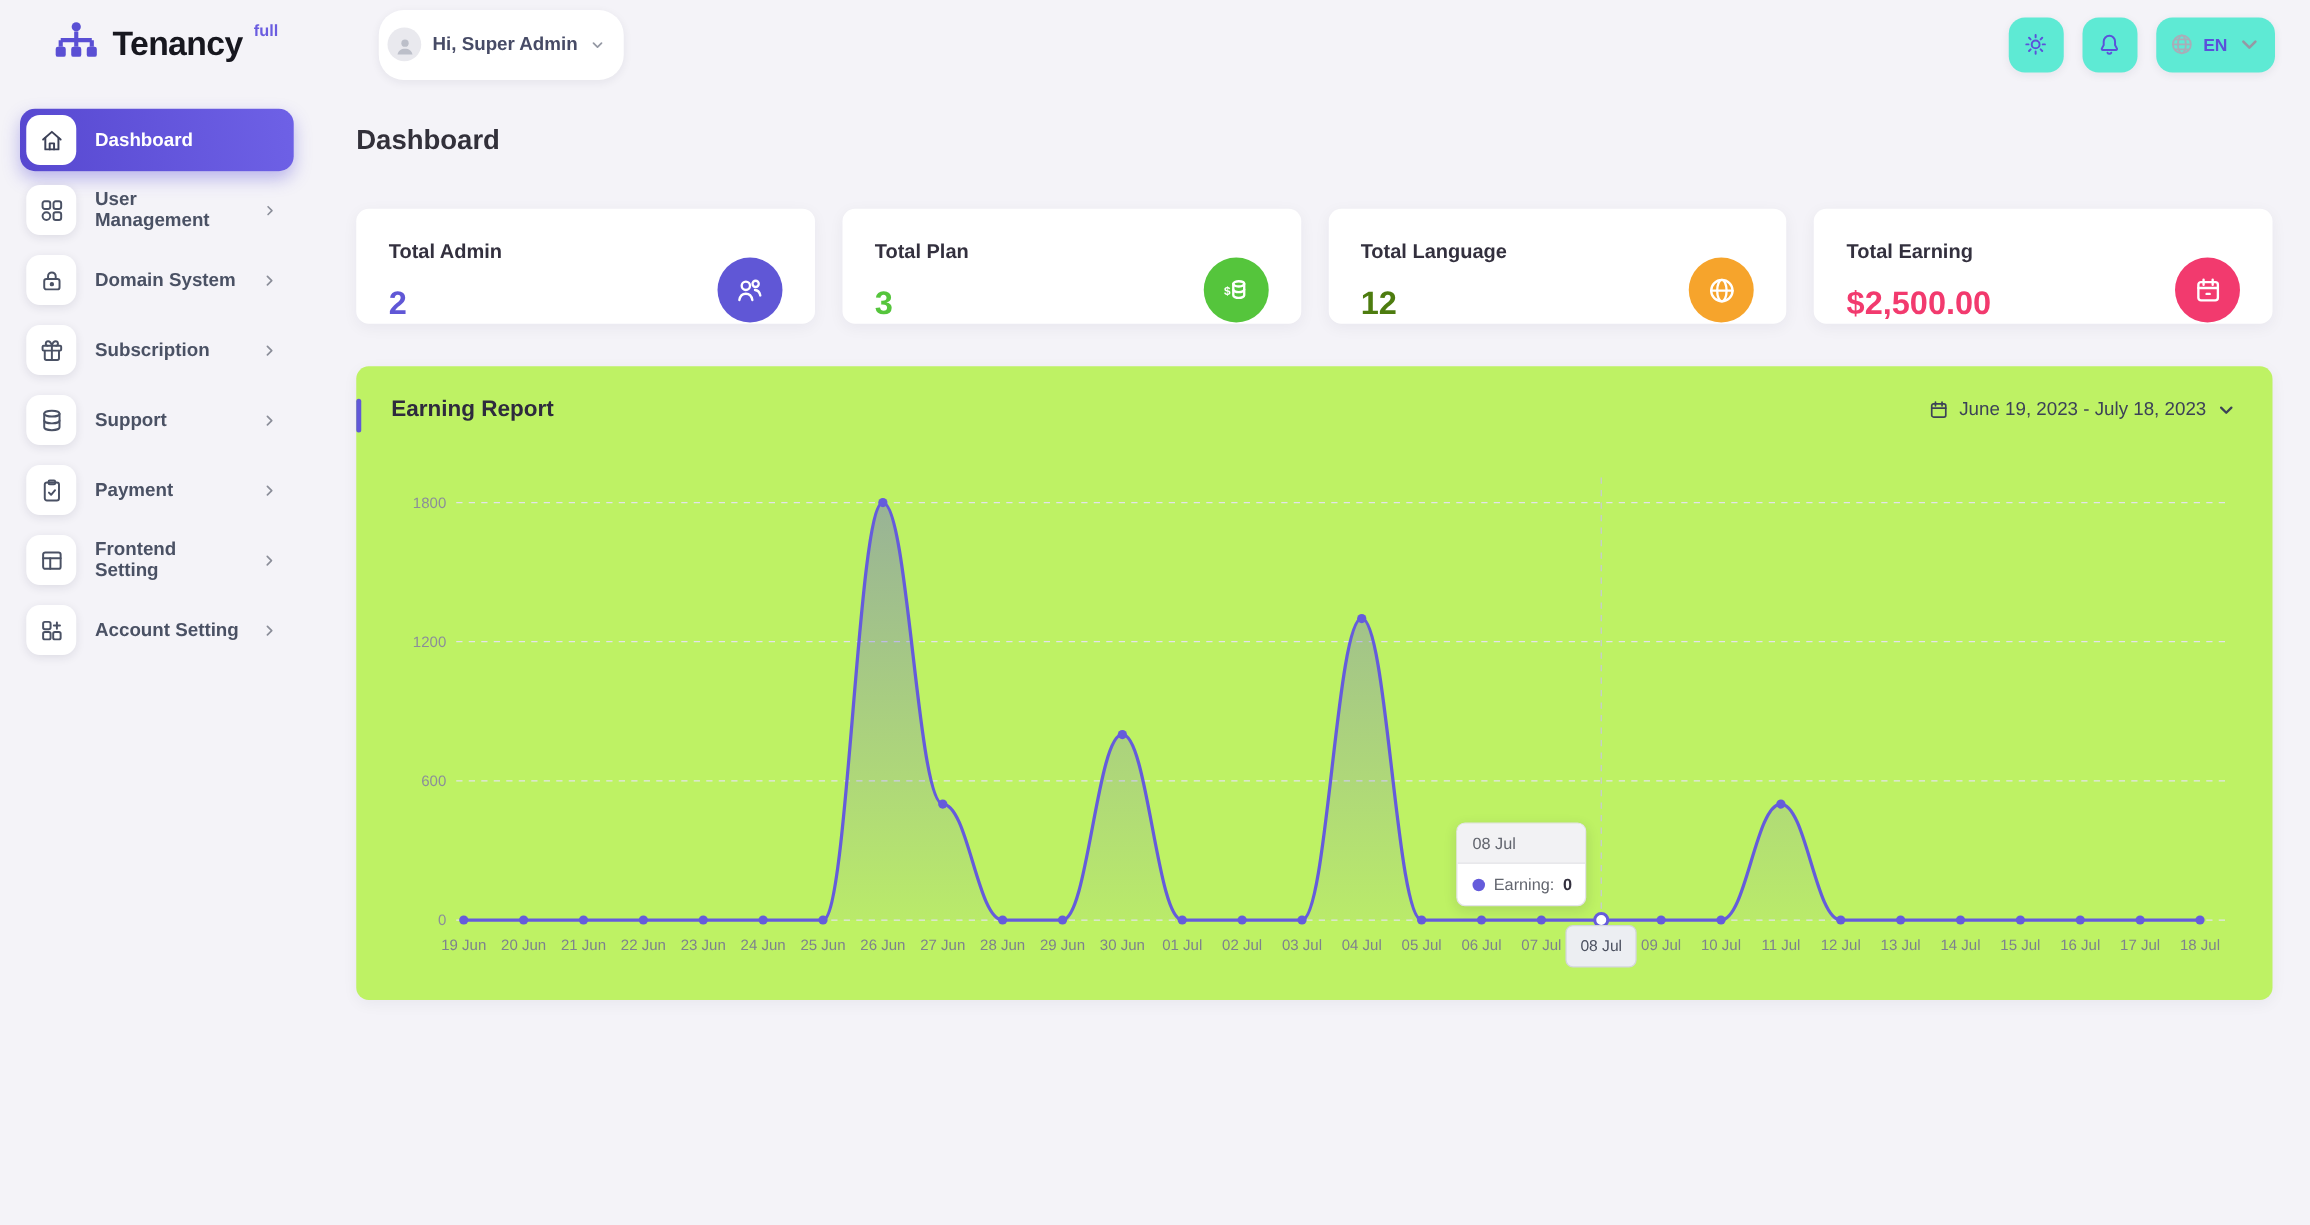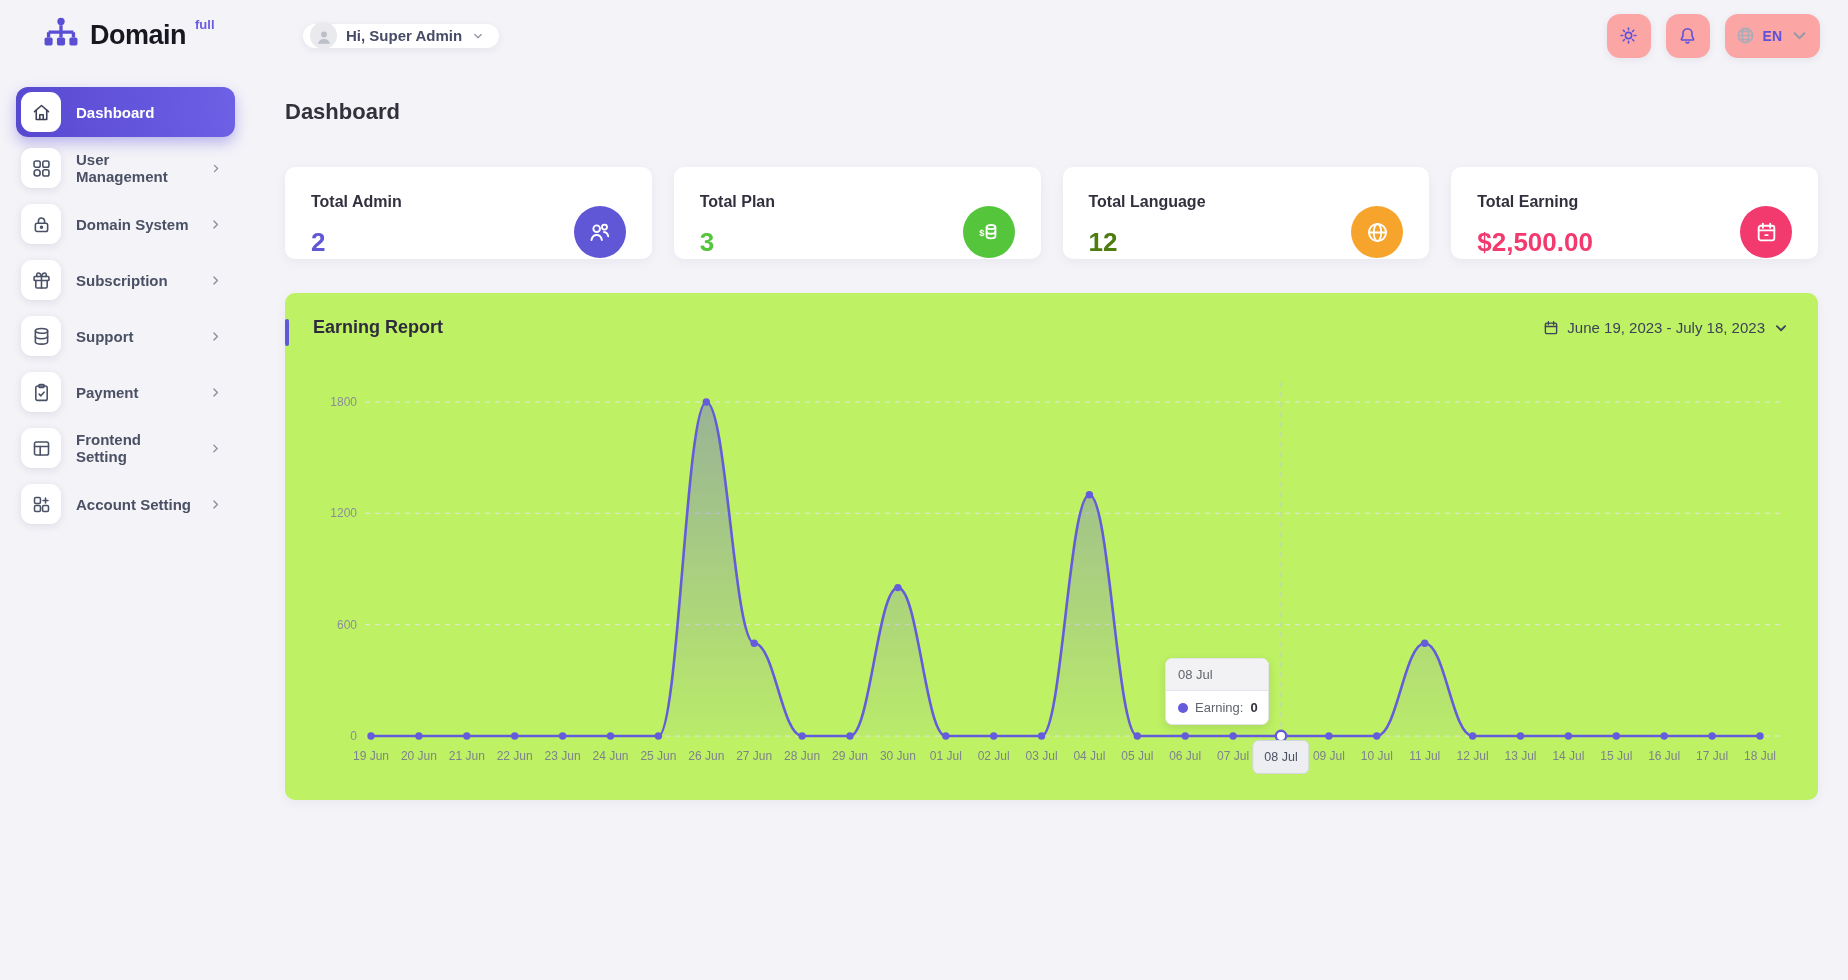--- a/index.html
+++ b/index.html
@@ -5,30 +5,30 @@
   * { box-sizing: border-box; margin: 0; padding: 0; }
   html,body { width:1848px; height:980px; overflow:hidden;
     font-family:"Liberation Sans", sans-serif; background:#f4f3f8; color:#33303e; }
 
   
   .header { height:71px; display:flex; align-items:center; }
   .logo-box { width:251px; display:flex; align-items:center; padding-left:40px; gap:8px; }
   .logo-svg { width:42px; height:42px; }
   .brand-name { font-size:27px; font-weight:800; color:#17171f; letter-spacing:-0.5px; }
   .brand-badge { font-size:13px; font-weight:700; color:#6a5ce0; position:relative; top:-11px; margin-left:1px; }
-  .user-pill { margin-left:52px; height:24px; background:#fff; border-radius:20px;
+  .user-pill { margin-left:52px; height:56px; background:#fff; border-radius:20px;
     display:flex; align-items:center; gap:9px; padding:0 14px 0 7px;
     box-shadow:0 2px 8px rgba(28,28,60,.07); cursor:pointer; }
   .avatar { width:27px; height:27px; border-radius:50%; background:#e9e9ee; color:#bcbfc9;
     display:flex; align-items:center; justify-content:center; overflow:hidden; }
   .avatar svg { width:20px; height:20px; margin-top:3px; }
   .greeting { font-size:15px; font-weight:600; color:#474b66; }
   .chev-sm { width:14px; height:14px; color:#9599a4; }
   .header-right { margin-left:auto; display:flex; align-items:center; gap:15px; margin-right:28px; }
-  .hbtn { height:44px; min-width:44px; background:#fca5a5; border-radius:13px; border:none;
+  .hbtn { height:44px; min-width:44px; background:#5eead4; border-radius:13px; border:none;
     display:flex; align-items:center; justify-content:center; gap:7px;
     box-shadow:0 2px 8px rgba(28,28,60,.07); cursor:pointer; color:#5b51da; padding:0 10px; }
   .hbtn svg { width:21px; height:21px; }
   .lang-globe { color:#a9adb8; }
   .lang-code { font-size:14px; font-weight:700; color:#5b51da; }
 
   
   .app { display:flex; }
   .sidebar { width:251px; padding:16px 16px 0 16px; flex-shrink:0; }
   .side-item { display:flex; align-items:center; gap:15px; height:50px; margin-bottom:6px;
@@ -98,21 +98,21 @@
 
 <div class="header">
   <div class="logo-box">
     <svg class="logo-svg" viewBox="0 0 24 24">
       <circle cx="12" cy="3.7" r="2.1" fill="#5a4fd4"></circle>
       <path d="M12 5.8v4M4.9 9.8h14.2M4.9 9.8v3M12 9.8v3M19.1 9.8v3" stroke="#5a4fd4" stroke-width="1.9" fill="none"></path>
       <rect x="2.6" y="12.8" width="4.6" height="4.6" rx="1" fill="#5a4fd4"></rect>
       <rect x="9.7" y="12.8" width="4.6" height="4.6" rx="1" fill="#5a4fd4"></rect>
       <rect x="16.8" y="12.8" width="4.6" height="4.6" rx="1" fill="#5a4fd4"></rect>
     </svg>
-    <span class="brand-name">Domain</span>
+    <span class="brand-name">Tenancy</span>
     <span class="brand-badge">full</span>
   </div>
 
   <div class="user-pill">
     <span class="avatar">
       <svg viewBox="0 0 24 24">
           <circle cx="12" cy="9" r="3.5" fill="currentColor"></circle>
           <path d="M4.8 20c.8-3.8 3.4-5.7 7.2-5.7s6.4 1.9 7.2 5.7z" fill="currentColor"></path>
         </svg>
     </span>

